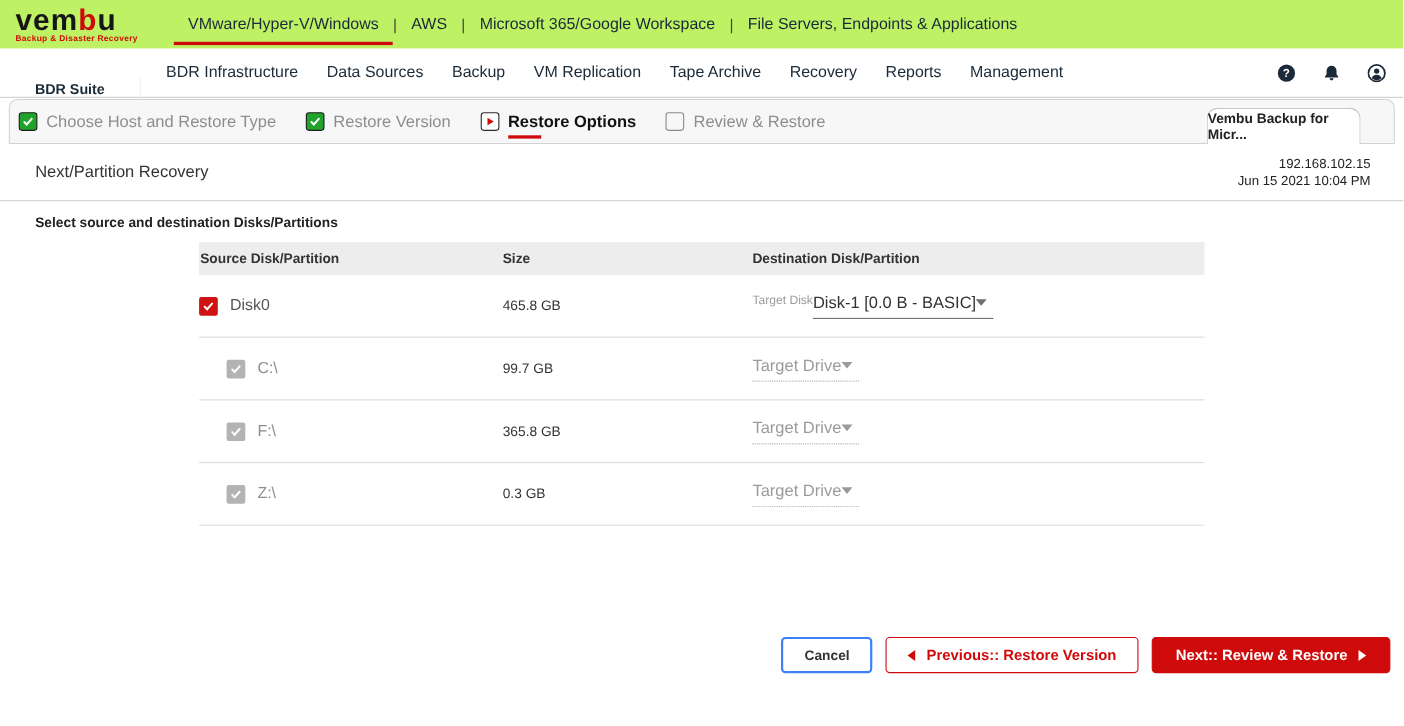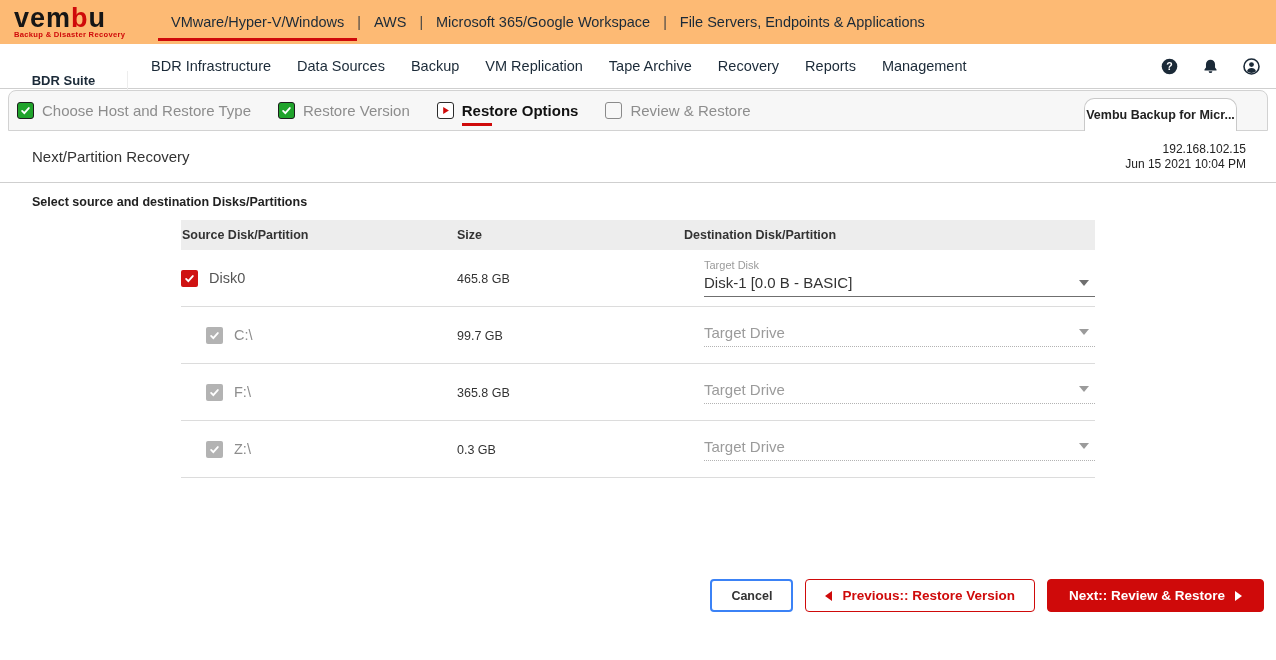--- a/index.html
+++ b/index.html
@@ -1,20 +1,20 @@
 <!DOCTYPE html>
 <html><head>
 <meta charset="utf-8">
 <style>
   * { margin:0; padding:0; box-sizing:border-box; }
   html,body { width:1276px; height:660px; overflow:hidden; background:#fff;
     font-family:"Liberation Sans", sans-serif; color:#1b2a38; }
 
   
-  .topbar { height:44px; display:flex; align-items:center; background:#fdba74; position:relative; }
+  .topbar { height:44px; display:flex; align-items:center; background:#bef264; position:relative; }
   .logo { margin-left:14px; width:118px; cursor:pointer; }
   .wordmark { font-size:27px; font-weight:700; letter-spacing:1px; line-height:24px; color:#161616; }
   .wordmark .accent { color:#cf0a0a; }
   .tagline { font-size:7.6px; font-weight:700; color:#cf0a0a; letter-spacing:.3px; margin-top:0px; }
   .pnav { display:flex; align-items:center; margin-left:26px; height:100%; }
   .pn-item { font-size:14.5px; color:#1b2a38; padding:0 13px; height:100%; display:flex; align-items:center; position:relative; cursor:pointer; }
   .pn-item.active::after { content:""; position:absolute; left:0; right:0; bottom:3px; height:3px; background:#cf0a0a; }
   .pn-sep { color:#444; font-size:14px; }
 
   
@@ -34,21 +34,21 @@
     display:flex; align-items:center; padding-left:8px; }
   .step { display:flex; align-items:center; margin-right:27px; cursor:pointer; }
   .step-box { width:17px; height:17px; border-radius:3px; margin-right:8px;
     display:flex; align-items:center; justify-content:center; flex:0 0 auto; }
   .step-box.done   { background:#1fa32b; border:1.6px solid #1d1d1d; }
   .step-box.active { background:#fff;    border:1.6px solid #2b2b2b; }
   .step-box.todo   { background:#f7f7f7; border:1.6px solid #8a8a8a; }
   .step-label { font-size:15px; color:#8d8d8d; position:relative; padding-bottom:1px; }
   .step.active .step-label { color:#111; font-weight:700; }
   .step.active .step-label::after { content:""; position:absolute; left:0; bottom:-6px; width:30px; height:3px; background:#cf0a0a; }
-  .ctx-tab { position:absolute; right:30px; bottom:-1px; height:33px; width:153px;
+  .ctx-tab { position:absolute; right:30px; bottom:-1px; height:33px; width:140px;
     background:#fff; border:1px solid #c9c9c9; border-bottom:none; border-radius:10px 10px 0 0;
     display:flex; align-items:center; justify-content:center;
     font-size:12.5px; font-weight:700; color:#222; z-index:3; cursor:pointer; }
 
   
   .titlebar { height:52px; display:flex; align-items:center; justify-content:space-between;
     padding:0 30px 0 32px; border-bottom:1px solid #cfcfcf; }
   .page-title { font-size:15px; color:#333; }
   .hostinfo { text-align:right; font-size:12px; color:#222; line-height:1.25; }
 
@@ -61,21 +61,21 @@
   .c1 { width:276px; } .c2 { width:227px; } .c3 { flex:1; }
   .th.c1 { padding-left:1px; }
   .trow { display:flex; align-items:center; height:57px; border-bottom:1px solid #dcdcdc; }
   .trow .c1 { display:flex; align-items:center; }
   .cb { width:17px; height:17px; border-radius:2px; display:flex; align-items:center; justify-content:center; flex:0 0 auto; }
   .cb-red  { background:#cf1212; cursor:pointer; }
   .cb-gray { background:#b3b3b3; margin-left:25px; }
   .rname { font-size:14.5px; color:#555; margin-left:11px; }
   .trow.sub .rname { color:#8d8d8d; }
   .rsize { font-size:12.5px; color:#333; }
-  .trow .c3 { display:flex; flex-direction:column; justify-content:flex-start;margin-left:20px; }
+  .trow .c3 { display:flex; flex-direction:row; justify-content:flex-start; }
   .tlabel { font-size:11px; color:#9b9b9b; margin-bottom:3px; }
   .tselect { display:flex; align-items:center; justify-content:space-between;
     border-bottom:1px solid #6f6f6f; padding:0 6px 5px 0; cursor:pointer; }
   .tselect .tval { font-size:15px; color:#333; }
   .tselect.disabled { border-bottom:1px dotted #b3b3b3; cursor:default; }
   .tselect.disabled .tval { color:#9b9b9b; }
   .chev { width:0; height:0; border-left:5px solid transparent; border-right:5px solid transparent; border-top:6px solid #6f6f6f; }
   .tselect.disabled .chev { border-top-color:#9b9b9b; }
   .note { margin:9px 0 0 181px; font-size:11.5px; color:#222; }
 

